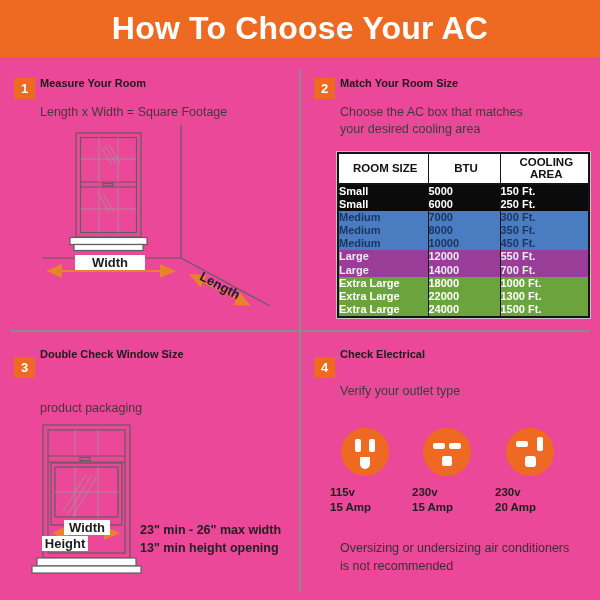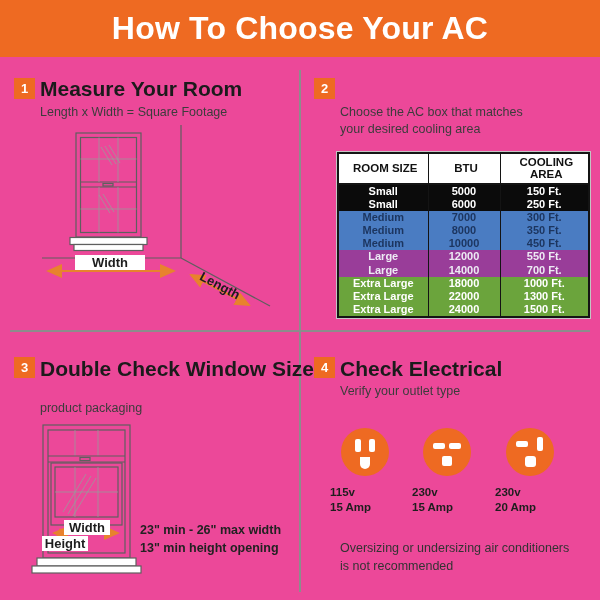--- a/index.html
+++ b/index.html
@@ -23,28 +23,28 @@
   .quad { position:absolute; width:300px; height:270px; }
   .q1 { left:0;   top:60px; }
   .q2 { left:300px; top:60px; }
   .q3 { left:0;   top:330px; }
   .q4 { left:300px; top:330px; }
   
   .badge {
     position:absolute; width:21px; height:21px; background:var(--orange,#EE6A22);
     color:#fff; font-size:13px; font-weight:bold; text-align:center; line-height:21px;
   }
-  .q-title { position:absolute; margin:0; font-size:21px; font-weight:bold; color:#1b1b1b; white-space:nowrap; }
+  .q-title { position:absolute; margin:0; font-size:11px; font-weight:bold; color:#1b1b1b; white-space:nowrap; }
   .q-sub   { position:absolute; margin:0; font-size:12.5px; color:#3c3c3c; line-height:17px; }
   .q1 .badge, .q3 .badge { left:14px; }
   .q2 .badge, .q4 .badge { left:14px; }
   .q1 .badge, .q2 .badge { top:18px; }
   .q3 .badge, .q4 .badge { top:27px; }
   .q1 .q-title, .q2 .q-title { left:40px; top:17px; }
-  .q3 .q-title, .q4 .q-title { left:40px; top:27px; }
+  .q3 .q-title, .q4 .q-title { left:40px; top:18px; }
   .q1 .q-sub, .q2 .q-sub { left:40px; top:44px; }
   .q3 .q-sub, .q4 .q-sub { left:40px; top:53px; }
   
   .illus { position:absolute; left:0; }
   .q1 .illus { top:65px; width:300px; height:205px; }
   .q3 .illus { top:70px; width:300px; height:200px; }
   .wline { stroke:#5f5f5f; fill:none; stroke-width:1.2; }
   .wfill { stroke:#5f5f5f; fill:#fff;  stroke-width:1.2; }
   .wthin { stroke:#9a9a9a; fill:none; stroke-width:0.8; }
   .arrow-line { stroke:var(--arrow,#E8822D); stroke-width:2; fill:none; }
@@ -65,21 +65,21 @@
   .btu-table {
     position:absolute; left:37px; top:92px; width:251px;
     border-collapse:collapse; border:2px solid #141414;
     box-shadow:0 0 0 1px #c4c4c4; table-layout:fixed;
   }
   .btu-table th {
     background:#fff; color:#111; font-size:11.5px; font-weight:bold;
     padding:2px 0 3px 4px; border-bottom:2px solid #141414; text-align:center;
   }
   .btu-table td {
-    font-size:11px; font-weight:bold; text-align:center;
+    font-size:11px; font-weight:bold; text-align:left;
     padding:0; line-height:13.1px; height:13.1px;
   }
   .btu-table th + th, .btu-table td + td { border-left:1.5px solid #141414; }
   .col-size { width:90px; } .col-btu { width:72px; } .col-area { width:89px; }
   .row-small  { background:var(--small-bg,#0B0B0B);  color:var(--small-text,#FFFFFF); }
   .row-medium { background:var(--medium-bg,#4A7CC2); color:var(--medium-text,#1C355F); }
   .row-large  { background:var(--large-bg,#993D99);  color:var(--large-text,#EDEAF4);padding-left:16px; }
   .row-xlarge { background:var(--xlarge-bg,#6BA43C); color:var(--xlarge-text,#FFFFFF); }
   
   .outlet { position:absolute; top:98px; width:70px; text-align:left; }
@@ -139,20 +139,21 @@
 
       <line class="arrow-line" x1="48" y1="146" x2="174" y2="146" marker-start="url(#m1)" marker-end="url(#m1)"></line>
       <line class="arrow-line" x1="191" y1="150" x2="249" y2="180" marker-start="url(#m1)" marker-end="url(#m1)"></line>
     </svg>
     <div class="dim-label lbl-width1">Width</div>
     <div class="dim-label lbl-length1">Length</div>
   </section>
 
   <section class="quad q2">
     <span class="badge">2</span>
+    <h2 class="q-title">Match Your Room Size</h2>
     <p class="q-sub">
       <span>Choose the AC box that matches</span><br>
       <span>your desired cooling area</span>
     </p>
     <table class="btu-table">
       <colgroup>
           <col class="col-size">
           <col class="col-btu">
           <col class="col-area">
         </colgroup>

